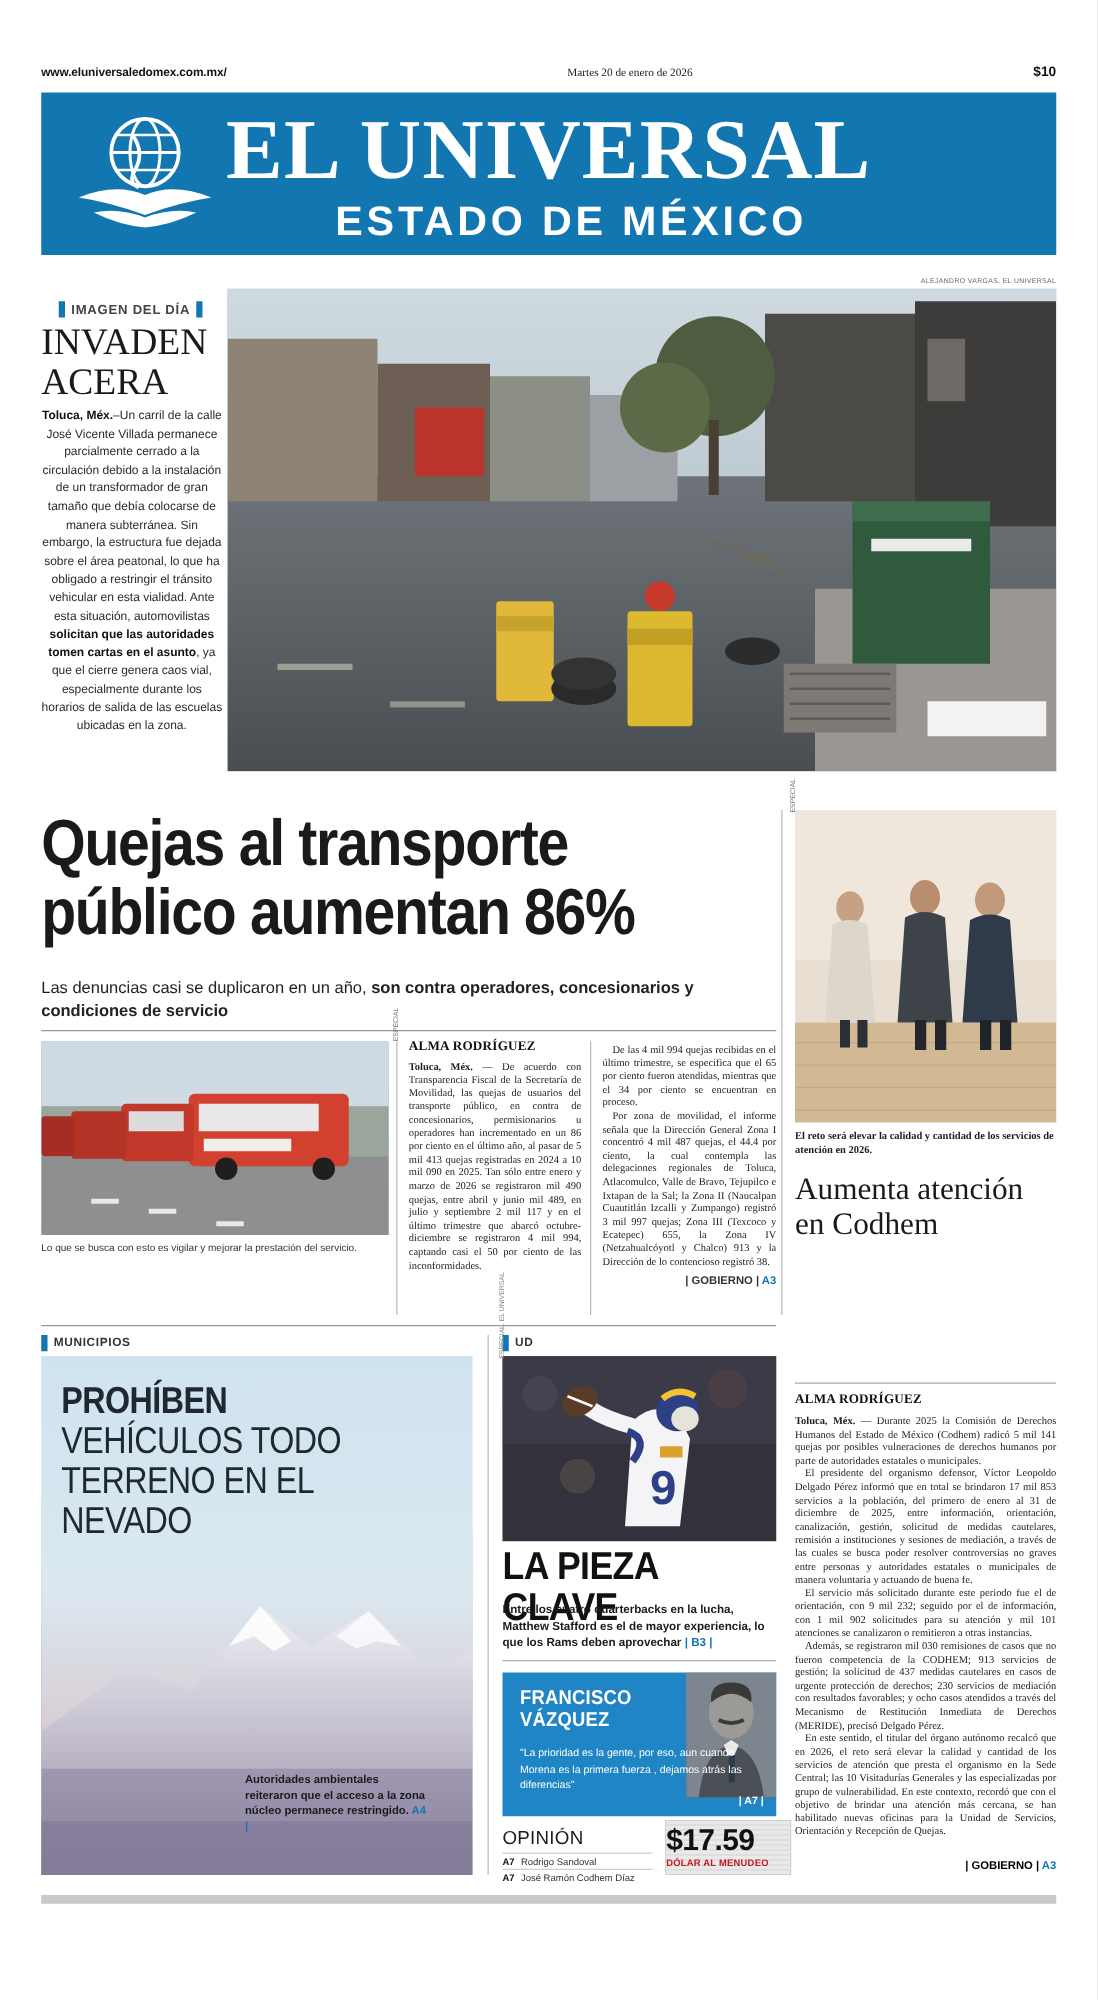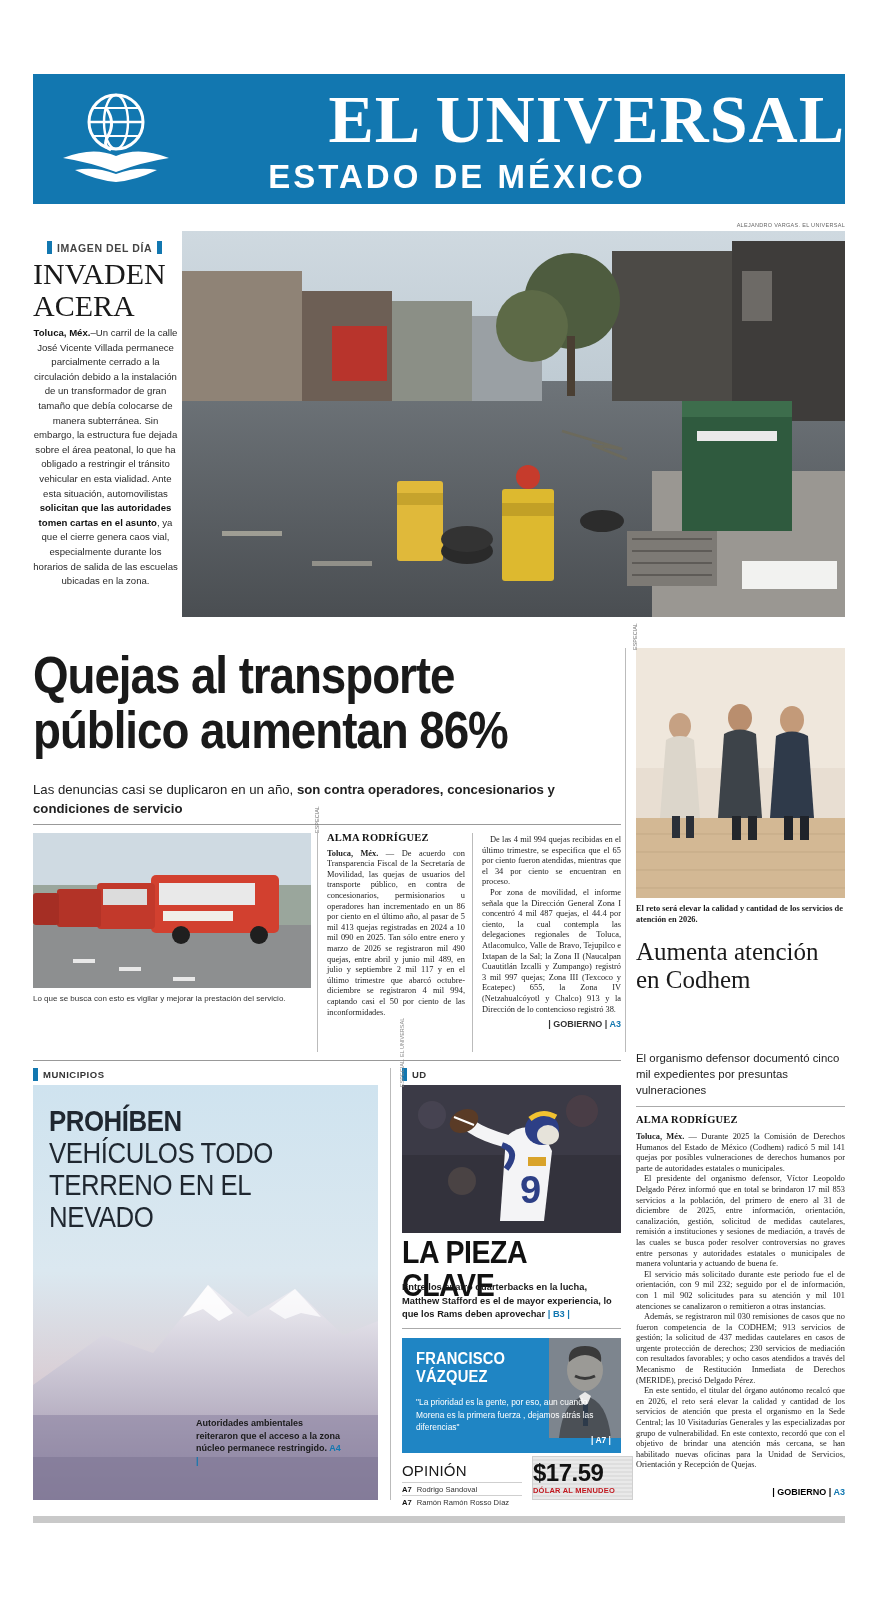--- a/index.html
+++ b/index.html
@@ -24,21 +24,21 @@
   .topbar .date { font-size: 9px; color: #222; font-family: "Liberation Serif", serif; }
   .topbar .price { font-size: 11px; font-weight: 700; color: #111; }
 
   
   .masthead {
     position: absolute; left: 33px; top: 74px; width: 812px; height: 130px;
     background: #1277b0;
   }
   .masthead-title {
     position: absolute; left: 0; top: 8px; width: 812px;
-    text-align: right;
+    text-align: center;
     font-family: "Liberation Serif", serif;
     font-weight: 700;
     font-size: 68px;
     line-height: 74px;
     letter-spacing: 1px;
     color: #ffffff;
   }
   .masthead-sub {
     position: absolute; left: 0; top: 84px; width: 812px;
     text-align: center;
@@ -338,20 +338,25 @@
   
   .footer-strip {
     position: absolute; left: 33px; top: 1516px; width: 812px; height: 7px; background: #c9c9c9;
   }
 </style>
 </head>
 <body>
 
 <div class="page">
 
+  <div class="topbar">
+    <span class="url">www.eluniversaledomex.com.mx/</span>
+    <span class="date">Martes 20 de enero de 2026</span>
+    <span class="price">$10</span>
+  </div>
 
   <div class="masthead">
     <svg class="logo-eagle" viewBox="0 0 110 100">
       <circle cx="55" cy="34" r="27" fill="none" stroke="#ffffff" stroke-width="3"></circle>
       <ellipse cx="55" cy="34" rx="12" ry="27" fill="none" stroke="#ffffff" stroke-width="2.4"></ellipse>
       <line x1="28" y1="34" x2="82" y2="34" stroke="#ffffff" stroke-width="2.4"></line>
       <line x1="33" y1="20" x2="77" y2="20" stroke="#ffffff" stroke-width="2"></line>
       <line x1="33" y1="48" x2="77" y2="48" stroke="#ffffff" stroke-width="2"></line>
       <path d="M45 20 q10 14 2 28 q-6 10 3 14" fill="none" stroke="#ffffff" stroke-width="3"></path>
       <path d="M2 70 q30 -12 53 -2 q23 -10 53 2 q-26 4 -53 14 q-27 -10 -53 -14 z" fill="#ffffff"></path>
@@ -503,21 +508,20 @@
 
       <ellipse cx="156" cy="72" rx="12" ry="14" fill="#c39a79"></ellipse>
       <path d="M140 88 q16 -9 32 0 l6 82 h-44 z" fill="#2f3a4a"></path>
       <rect x="148" y="168" width="9" height="24" fill="#1f232a"></rect>
       <rect x="164" y="168" width="9" height="24" fill="#1f232a"></rect>
     </svg>
   </div>
   <div class="codhem-photo-credit">ESPECIAL</div>
   <div class="codhem-caption">El reto será elevar la calidad y cantidad de los servicios de atención en 2026.</div>
   <div class="codhem-title">Aumenta atención en Codhem</div>
-  <div class="codhem-deck">El organismo defensor documentó cinco mil expedientes por presuntas vulneraciones</div>
   <div class="codhem-hr"></div>
   <div class="codhem-byline byline">ALMA RODRÍGUEZ</div>
   <div class="codhem-body">
     <p class="first"><b>Toluca, Méx.</b><span> — Durante 2025 la Comisión de Derechos Humanos del Estado de México (Codhem) radicó 5 mil 141 quejas por posibles vulneraciones de derechos humanos por parte de autoridades estatales o municipales.</span></p>
     <p>El presidente del organismo defensor, Víctor Leopoldo Delgado Pérez informó que en total se brindaron 17 mil 853 servicios a la población, del primero de enero al 31 de diciembre de 2025, entre información, orientación, canalización, gestión, solicitud de medidas cautelares, remisión a instituciones y sesiones de mediación, a través de las cuales se busca poder resolver controversias no graves entre personas y autoridades estatales o municipales de manera voluntaria y actuando de buena fe.</p>
     <p>El servicio más solicitado durante este periodo fue el de orientación, con 9 mil 232; seguido por el de información, con 1 mil 902 solicitudes para su atención y mil 101 atenciones se canalizaron o remitieron a otras instancias.</p>
     <p>Además, se registraron mil 030 remisiones de casos que no fueron competencia de la CODHEM; 913 servicios de gestión; la solicitud de 437 medidas cautelares en casos de urgente protección de derechos; 230 servicios de mediación con resultados favorables; y ocho casos atendidos a través del Mecanismo de Restitución Inmediata de Derechos (MERIDE), precisó Delgado Pérez.</p>
     <p>En este sentido, el titular del órgano autónomo recalcó que en 2026, el reto será elevar la calidad y cantidad de los servicios de atención que presta el organismo en la Sede Central; las 10 Visitadurías Generales y las especializadas por grupo de vulnerabilidad. En este contexto, recordó que con el objetivo de brindar una atención más cercana, se han habilitado nuevas oficinas para la Unidad de Servicios, Orientación y Recepción de Quejas.</p>
   </div>
   <div class="codhem-ref"><span class="sec">| GOBIERNO |</span> <span class="pg" style="color:#1277b0">A3</span></div>
@@ -610,21 +614,21 @@
   </div>
 
   <div class="opinion-title">OPINIÓN</div>
   <div class="opinion-list">
     <div class="op-item">
       <span class="pg">A7</span>
       <span>Rodrigo Sandoval</span>
     </div>
     <div class="op-item">
       <span class="pg">A7</span>
-      <span>Ramón Ramón Rosso Díaz</span>
+      <span>José Ramón Codhem Díaz</span>
     </div>
   </div>
 
   <div class="dollar-box">
     <div class="dollar-amt">$17.59</div>
     <div class="dollar-lbl">DÓLAR AL MENUDEO</div>
   </div>
 
   <div class="footer-strip"></div>
 

